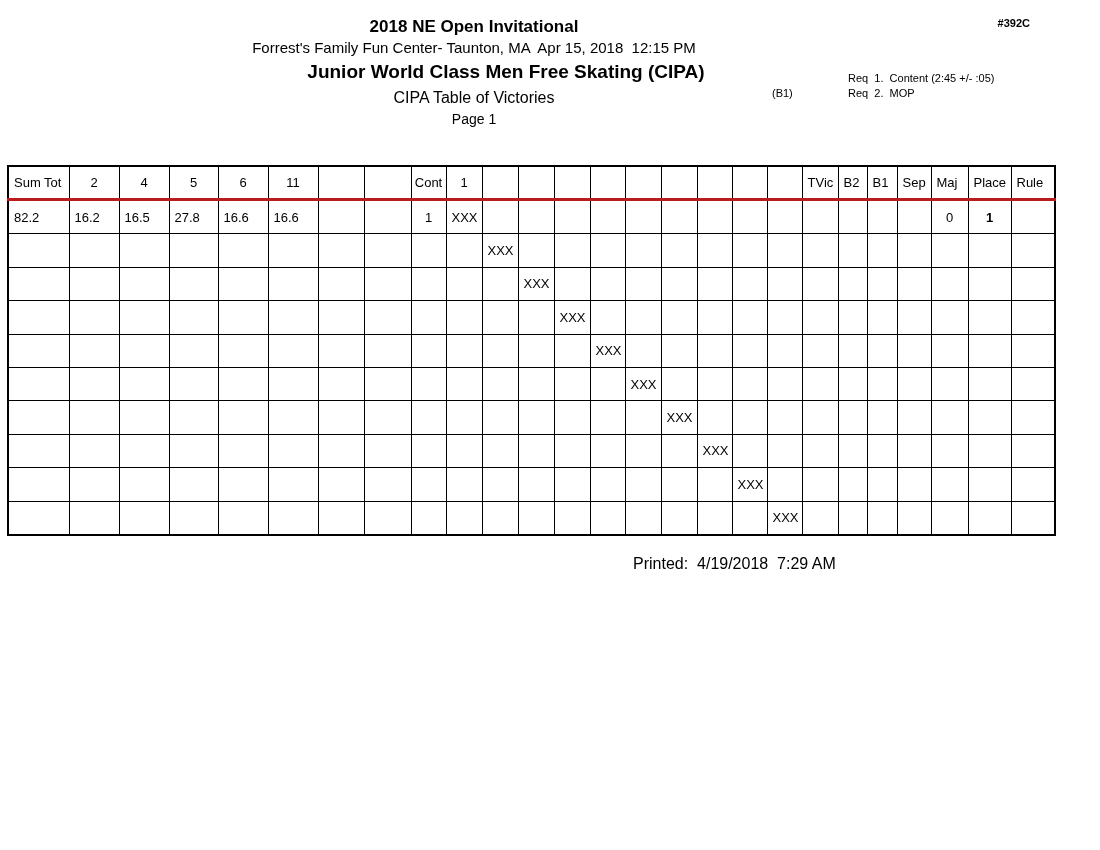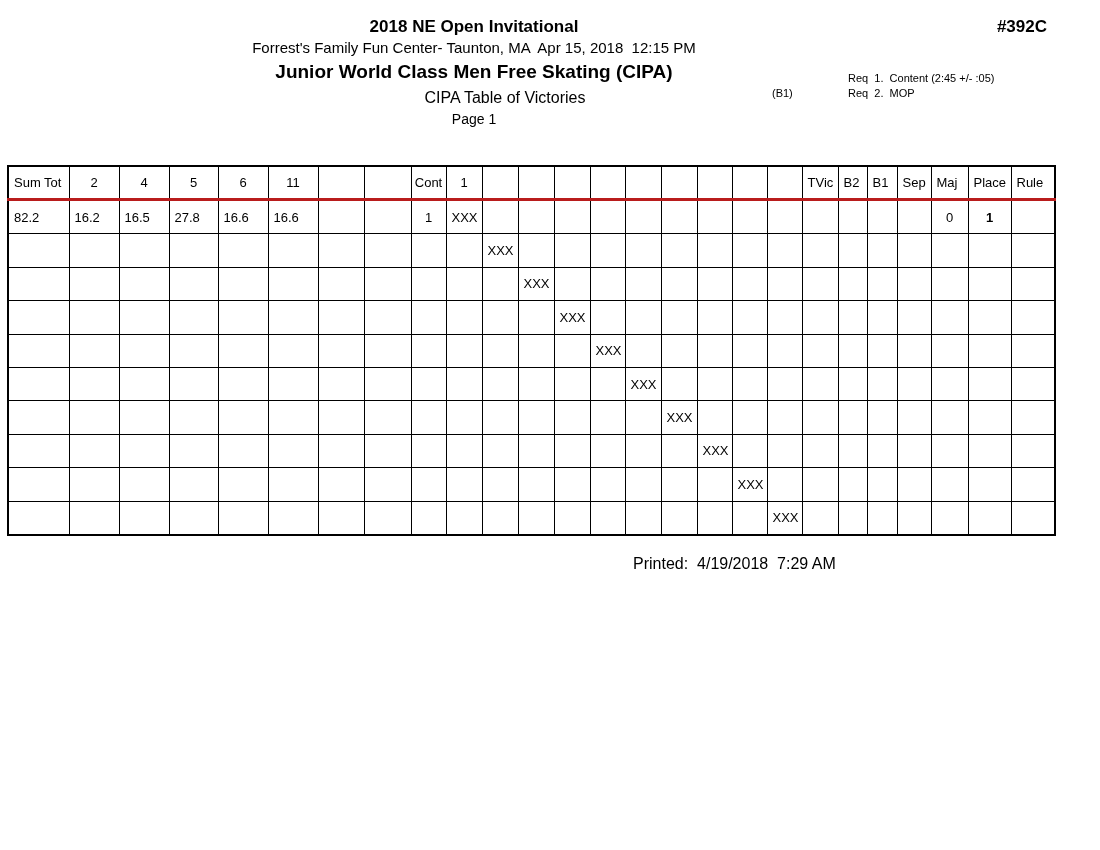--- a/index.html
+++ b/index.html
@@ -16,27 +16,27 @@
     overflow: hidden;
   }
   .abs { position: absolute; }
   .centerline {
     left: 0;
     width: 948px;
     text-align: center;
     white-space: pre;
   }
   #event-title   { top: 17px;  font-size: 17px; font-weight: bold; }
-  #event-code    { top: 17px;  right: 53px; font-size: 17px; font-weight: bold; }
+  #event-code    { top: 17px;  right: 70px; font-size: 11px; font-weight: bold; }
   #venue-line    { top: 39px;  font-size: 15px; }
-  #category-title{ top: 61px;  font-size: 19px; font-weight: bold; }
+  #category-title{ top: 61px;  font-size: 19px; font-weight: bold; padding-left: 32px; }
   #req-line1     { left: 848px; top: 72px; font-size: 11px; white-space: pre; }
   #req-line2-prefix { left: 772px; top: 87px; font-size: 11px; }
   #req-line2     { left: 848px; top: 87px; font-size: 11px; white-space: pre; }
-  #report-title  { top: 89px;  font-size: 16px; padding-left: 31px; }
+  #report-title  { top: 89px;  font-size: 16px; }
   #page-label    { top: 111px; font-size: 14px; }
   #printed-line  { left: 633px; top: 544px; font-size: 16px; white-space: pre; margin-top: 11px; }
 
   table#victory-table {
     position: absolute;
     left: 7px;
     top: 165px;
     border-collapse: collapse;
     table-layout: fixed;
     border: 2px solid #000;

